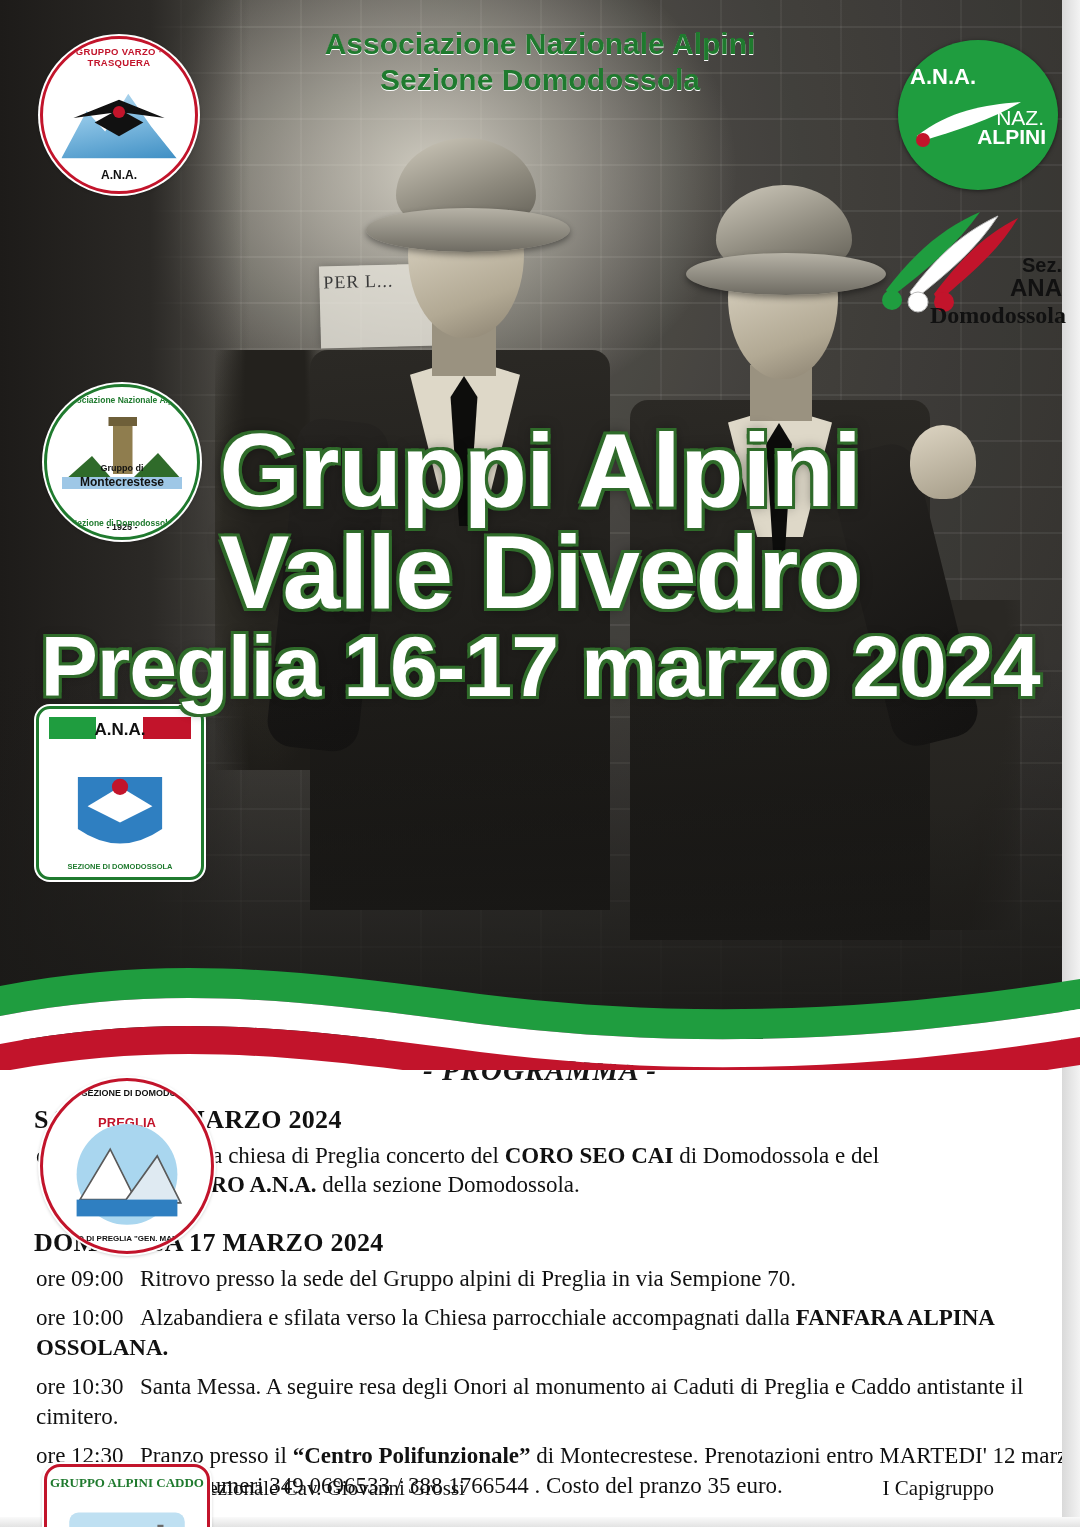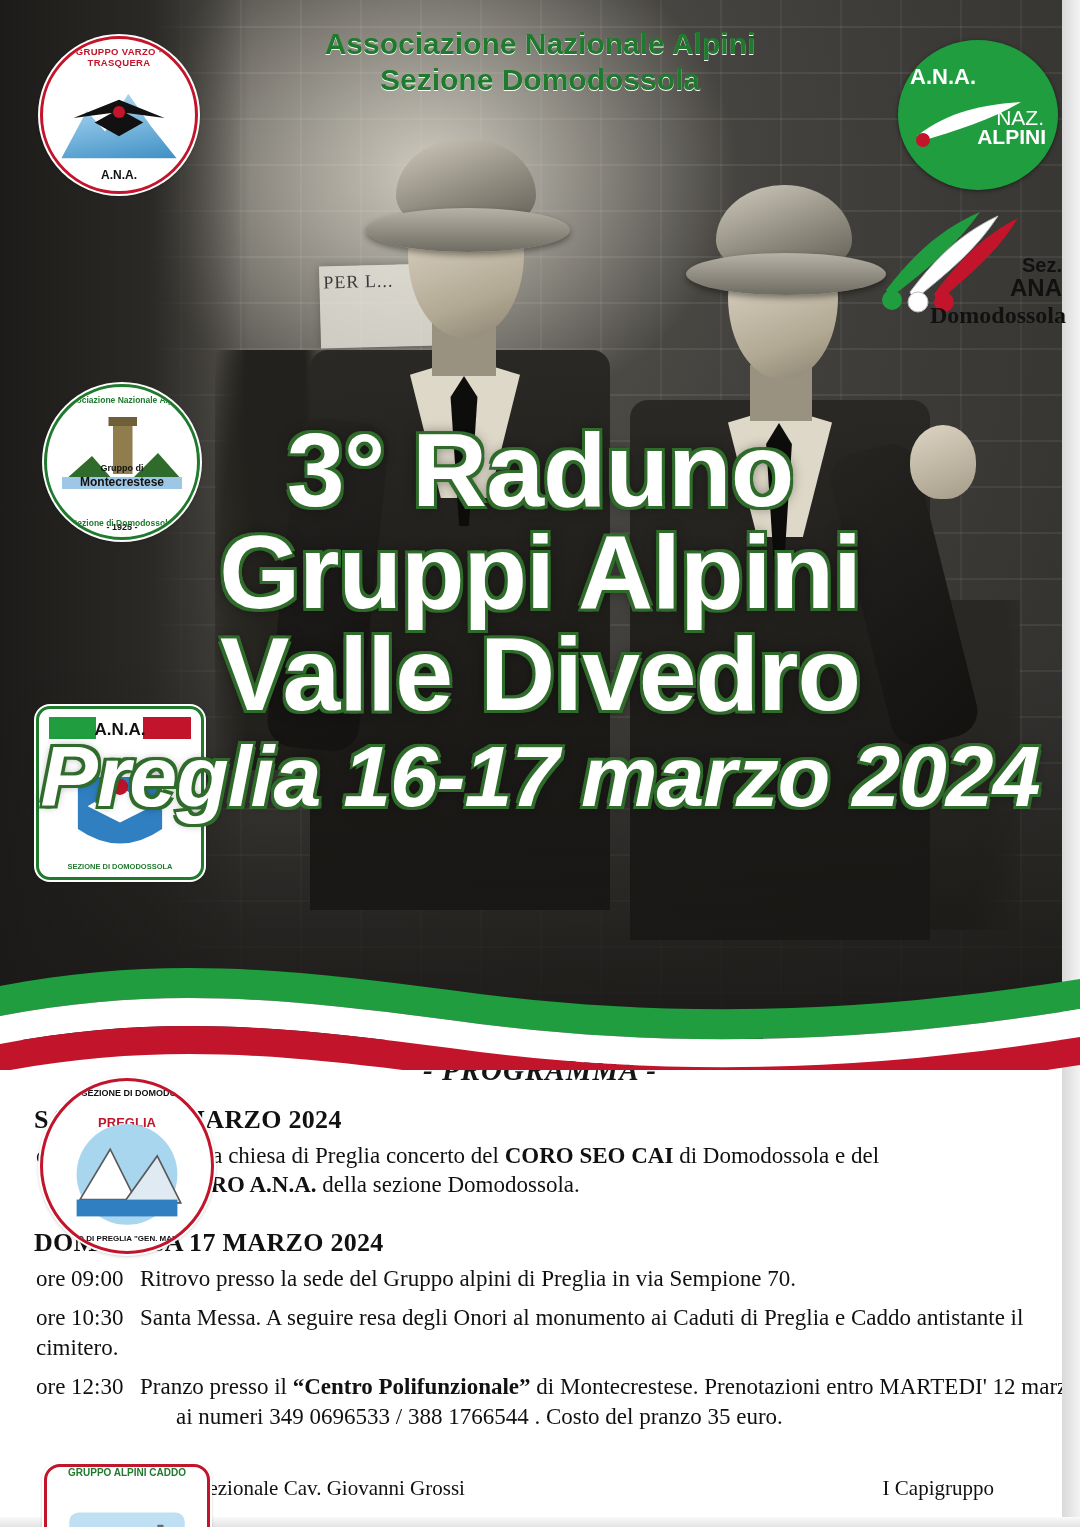--- a/index.html
+++ b/index.html
@@ -128,22 +128,22 @@
     color:#fff;
     text-shadow:
       -3px -3px 0 #2f6b2a, 3px -3px 0 #2f6b2a, -3px 3px 0 #2f6b2a, 3px 3px 0 #2f6b2a,
       0 0 14px rgba(0,0,0,.55);
     letter-spacing:-1px;
     line-height:.98;
   }
   .t1{font-size:104px;}
   .t2{font-size:104px;}
   .t3{font-size:104px;}
-  .t4{font-size:86px;margin-top:8px;
-      text-shadow:-3px -3px 0 #2f6b2a, 3px -3px 0 #2f6b2a, -3px 3px 0 #2f6b2a, 3px 3px 0 #2f6b2a, 0 0 10px rgba(0,0,0,.5);font-style:italic;}
+  .t4{font-size:86px;margin-top:0;
+      text-shadow:-3px -3px 0 #2f6b2a, 3px -3px 0 #2f6b2a, -3px 3px 0 #2f6b2a, 3px 3px 0 #2f6b2a, 0 0 10px rgba(0,0,0,.5);}
 
   .header-assoc{
     position:absolute;left:0;right:0;top:26px;text-align:center;
     font-family:"Liberation Sans",sans-serif;font-weight:bold;
     font-size:30px;line-height:1.2;color:#1f7a2e;
     text-shadow:0 1px 0 #fff;
     z-index:8;
   }
 
   
@@ -266,21 +266,21 @@
     <svg viewBox="0 0 100 100" width="100%" height="100%" style="position:absolute;inset:0;">
       <circle cx="50" cy="55" r="30" fill="#a9d6ef"></circle>
       <path d="M22 70 L40 40 L55 70 Z" fill="#ffffff" stroke="#5a5a5a"></path>
       <path d="M48 72 L68 44 L82 72 Z" fill="#dfeaf2" stroke="#5a5a5a"></path>
       <rect x="20" y="70" width="60" height="10" fill="#2f7fc1"></rect>
     </svg>
     <div class="logo-txt" style="bottom:8px;font-size:8px;color:#111;">GRUPPO DI PREGLIA "GEN. MARTINAT"</div>
   </div>
 
   <div class="logo logo-round" style="left:44px;top:800px;width:160px;height:152px;border-radius:16px;border-color:#c2142b;z-index:10;">
-    <div class="logo-txt" style="top:0;font-size:10px;color:#1f7a2e;">GRUPPO ALPINI CADDO</div>
+    <div class="logo-txt" style="top:8px;font-size:13px;color:#1f7a2e;font-family:Liberation Serif, serif;">GRUPPO ALPINI CADDO</div>
     <svg viewBox="0 0 100 100" width="100%" height="100%" style="position:absolute;inset:0;">
       <rect x="12" y="30" width="76" height="46" rx="6" fill="#bfe0f2"></rect>
       <path d="M16 70 L36 44 L52 70 Z" fill="#2f6b2a"></path>
       <path d="M44 72 L62 48 L78 72 Z" fill="#4f8f3f"></path>
       <rect x="62" y="46" width="20" height="26" fill="#fff" stroke="#6a6a6a"></rect>
       <rect x="70" y="38" width="4" height="10" fill="#6a6a6a"></rect>
       <circle cx="26" cy="58" r="7" fill="#f2e14a"></circle>
     </svg>
 
   </div>
@@ -309,40 +309,40 @@
     </svg>
     <div style="position:absolute;right:4px;top:48px;font-family:'Liberation Sans',sans-serif;
                 font-weight:bold;font-size:20px;color:#111;">Sez.</div>
     <div style="position:absolute;right:4px;top:68px;font-family:'Liberation Sans',sans-serif;
                 font-weight:bold;font-size:24px;color:#111;">ANA</div>
     <div style="position:absolute;right:0px;top:96px;font-family:Liberation Serif, serif;
                 font-weight:bold;font-size:24px;color:#111;">Domodossola</div>
   </div>
 
   <div class="title-wrap" style="z-index:11;">
-    <div class="t1">3° Raduno</div>
     <div class="t2">Gruppi Alpini</div>
     <div class="t3">Valle Divedro</div>
     <div class="t4">Preglia  16-17 marzo 2024</div>
   </div>
 
   <svg class="ribbon" viewBox="0 0 1130 120" preserveAspectRatio="none">
     <path d="M0 40 C170 4, 300 18, 470 40 C660 66, 860 70, 1130 24 L1130 54 C860 100, 660 96, 470 70 C300 48, 170 34, 0 70 Z" fill="#1f9d3f"></path>
     <path d="M0 70 C170 34, 300 48, 470 70 C660 96, 860 100, 1130 54 L1130 82 C860 128, 660 124, 470 98 C300 76, 170 62, 0 98 Z" fill="#ffffff"></path>
     <path d="M0 98 C170 62, 300 76, 470 98 C660 124, 860 128, 1130 82 L1130 110 C860 156, 660 152, 470 126 C300 104, 170 90, 0 126 Z" fill="#c2142b"></path>
   </svg>
 
   <div class="prog">
     <div class="prog-title">- PROGRAMMA -</div>
     <div id="prog-body">
         <div class="day">SABATO 16 MARZO 2024</div>
         <div class="row"><span class="time">ore 21:00</span><span>Presso la chiesa di Preglia concerto del </span><span class="b">CORO SEO CAI</span><span> di Domodossola e del</span><div class="cont"><span class="b">CORO A.N.A.</span><span> della sezione Domodossola.</span></div></div>
         <div style="height: 18px;"></div>
         <div class="day">DOMENICA 17 MARZO 2024</div>
         <div class="row"><span class="time">ore 09:00</span><span>Ritrovo presso la sede del Gruppo alpini di Preglia in via Sempione 70.</span></div>
+        <div class="row"><span class="time">ore 10:00</span><span>Alzabandiera e sfilata verso la Chiesa parrocchiale accompagnati dalla </span><span class="b">FANFARA ALPINA OSSOLANA.</span></div>
         <div class="row"><span class="time">ore 10:30</span><span>Santa Messa. A seguire resa degli Onori al monumento ai Caduti di Preglia e Caddo antistante il cimitero.</span></div>
         <div class="row"><span class="time">ore 12:30</span><span>Pranzo presso il </span><span class="b">“Centro Polifunzionale”</span><span> di Montecrestese. Prenotazioni entro MARTEDI' 12 marzo</span><div class="cont"><span>ai numeri 349 0696533 / 388 1766544 .  Costo del pranzo 35 euro.</span></div></div>
       </div>
 
     <div class="sign">
       <div>Il Presidente Sezionale Cav. Giovanni Grossi</div>
       <div>I Capigruppo</div>
     </div>
   </div>
 

